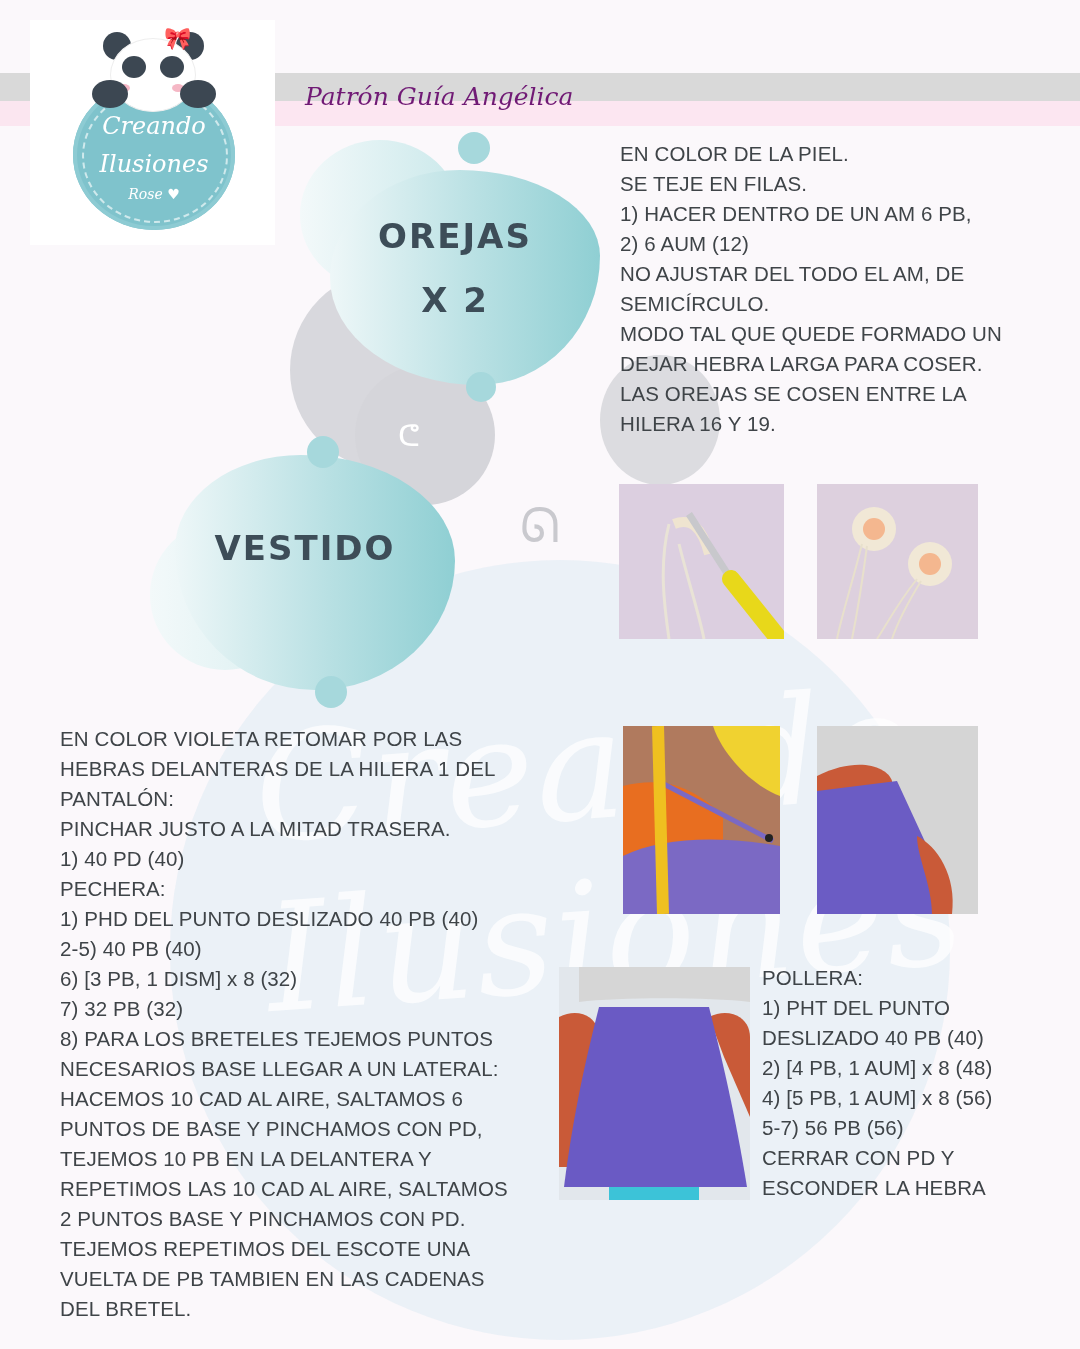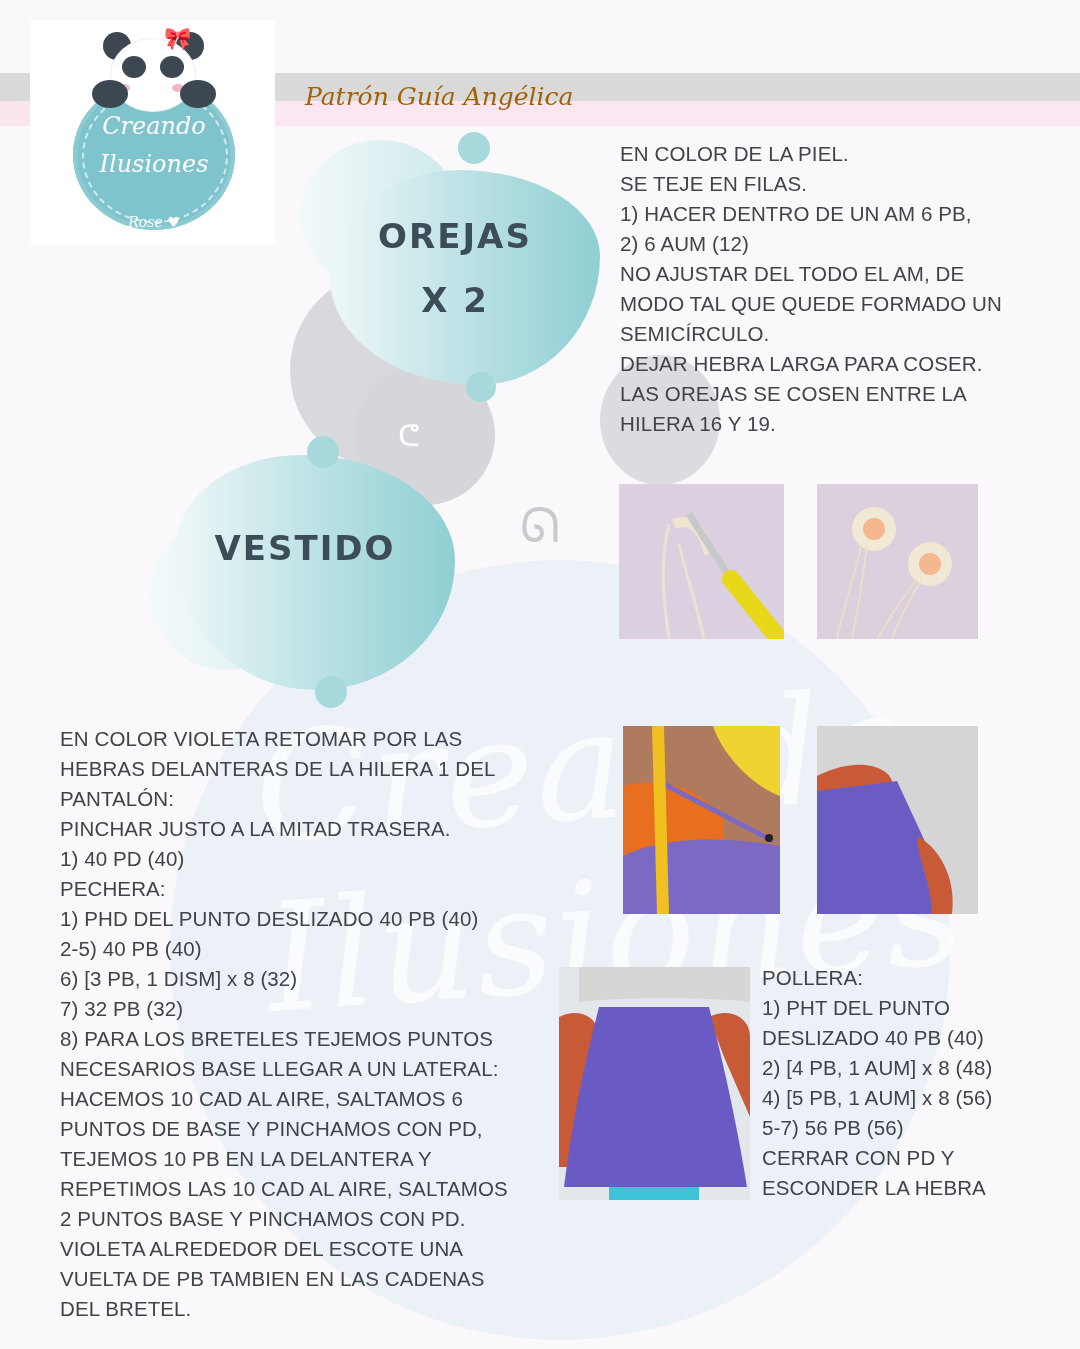--- a/index.html
+++ b/index.html
@@ -26,37 +26,37 @@
   .wm-nose { left:520px; top:498px; font-size:48px; color:#c9c9ce; }
   .wm-lash { left:398px; top:418px; font-size:30px; color:#ffffff; }
 
   
   .band-gray-l { left:0; top:73px; width:32px; height:28px; background:#d9d9d9; }
   .band-pink-l { left:0; top:101px; width:32px; height:25px; background:#fbe6f0; }
   .band-gray { left:275px; top:73px; width:805px; height:28px; background:#d9d9d9; }
   .band-pink { left:275px; top:101px; width:805px; height:25px; background:#fce6f1; }
   .header-title {
     left:305px; top:82px; font-family:"DejaVu Serif", serif; font-style:italic;
-    font-size:25px; color:#a16207;
+    font-size:25px; color:#701a75;
   }
 
   
   .logo-box { left:30px; top:20px; width:245px; height:225px; background:#ffffff; }
   .logo-circle {
     left:73px; top:80px; width:162px; height:150px; border-radius:50%;
     background:#7fc3cc; box-shadow:inset 0 0 0 4px #8dcbd3;
   }
   .logo-dash { left:82px; top:89px; width:142px; height:130px; border-radius:50%; border:2px dashed #cfe9ec; }
   .logo-text {
     left:73px; width:162px; text-align:center; color:#ffffff;
     font-family:"DejaVu Serif", serif; font-style:italic;
   }
   .logo-l1 { top:112px; font-size:24px; }
   .logo-l2 { top:150px; font-size:24px; }
-  .logo-l3 { top:186px; font-size:14px;margin-top:28px; }
+  .logo-l3 { top:186px; font-size:14px; }
   .panda-head { left:110px; top:38px; width:84px; height:72px; border-radius:50%; background:#ffffff; border:1px solid #eee; }
   .panda-ear { width:28px; height:28px; border-radius:50%; background:#3c4752; }
   .panda-eye { width:24px; height:22px; border-radius:50%; background:#3c4752; }
   .panda-paw { width:36px; height:28px; border-radius:50%; background:#3c4752; }
   .panda-cheek { width:12px; height:8px; border-radius:50%; background:#f5b7c5; }
   .bow { left:164px; top:26px; font-size:22px; color:#ee7e97; }
 
   
   .blob { background:linear-gradient(90deg, #eef7f8 0%, #b8e0e3 55%, #8fcfd3 100%); }
   .blob-a1 { left:330px; top:170px; width:270px; height:215px; border-radius:48% 52% 45% 55% / 50% 40% 60% 50%; }
@@ -126,22 +126,22 @@
 <div class="abs dot" style="left:466px;top:372px;width:30px;height:30px;"></div>
 <div class="abs section-title" style="left:350px;top:216px;width:210px;">OREJAS</div>
 <div class="abs section-title" style="left:350px;top:280px;width:210px;">X 2</div>
 
 <div class="abs textblock" style="left:620px;top:139px;">
   <div>EN COLOR DE LA PIEL.</div>
   <div>SE TEJE EN FILAS.</div>
   <div>1)  HACER DENTRO DE UN  AM 6 PB,</div>
   <div>2) 6 AUM (12)</div>
   <div>NO AJUSTAR DEL TODO EL AM, DE</div>
+  <div>SEMICÍRCULO.</div>
   <div>MODO TAL QUE QUEDE FORMADO UN</div>
-  <div>SEMICÍRCULO.</div>
   <div>DEJAR HEBRA LARGA PARA COSER.</div>
   <div>LAS OREJAS SE COSEN ENTRE LA</div>
   <div>HILERA 16 Y 19.</div>
 </div>
 
 <div class="abs photo ph1">
   <svg width="165" height="155" viewBox="0 0 165 155">
     <rect width="165" height="155" fill="#dccfe0"></rect>
     <path d="M50 40 C40 80 45 120 50 155" stroke="#e9e3d6" stroke-width="3" fill="none"></path>
     <path d="M60 60 C70 100 80 130 85 155" stroke="#e9e3d6" stroke-width="3" fill="none"></path>
@@ -181,21 +181,21 @@
   <div>2-5) 40 PB (40)</div>
   <div>6) [3 PB, 1 DISM] x 8 (32)</div>
   <div>7) 32 PB (32)</div>
   <div>8) PARA LOS BRETELES TEJEMOS PUNTOS</div>
   <div>NECESARIOS BASE LLEGAR A UN LATERAL:</div>
   <div>HACEMOS 10 CAD AL AIRE, SALTAMOS 6</div>
   <div>PUNTOS DE BASE Y PINCHAMOS CON PD,</div>
   <div>TEJEMOS 10 PB EN LA DELANTERA Y</div>
   <div>REPETIMOS LAS 10 CAD AL AIRE, SALTAMOS</div>
   <div>2 PUNTOS BASE Y PINCHAMOS CON PD.</div>
-  <div>VIOLETA ALREDEDOR DEL ESCOTE UNA</div>
+  <div>TEJEMOS REPETIMOS DEL ESCOTE UNA</div>
   <div>VUELTA DE PB TAMBIEN EN LAS CADENAS</div>
   <div>DEL BRETEL.</div>
 </div>
 
 <div class="abs textblock" style="left:762px;top:963px;">
   <div>POLLERA:</div>
   <div>1) PHT DEL PUNTO</div>
   <div>DESLIZADO 40 PB (40)</div>
   <div>2) [4 PB, 1 AUM] x 8 (48)</div>
   <div>4) [5 PB, 1 AUM] x 8 (56)</div>

